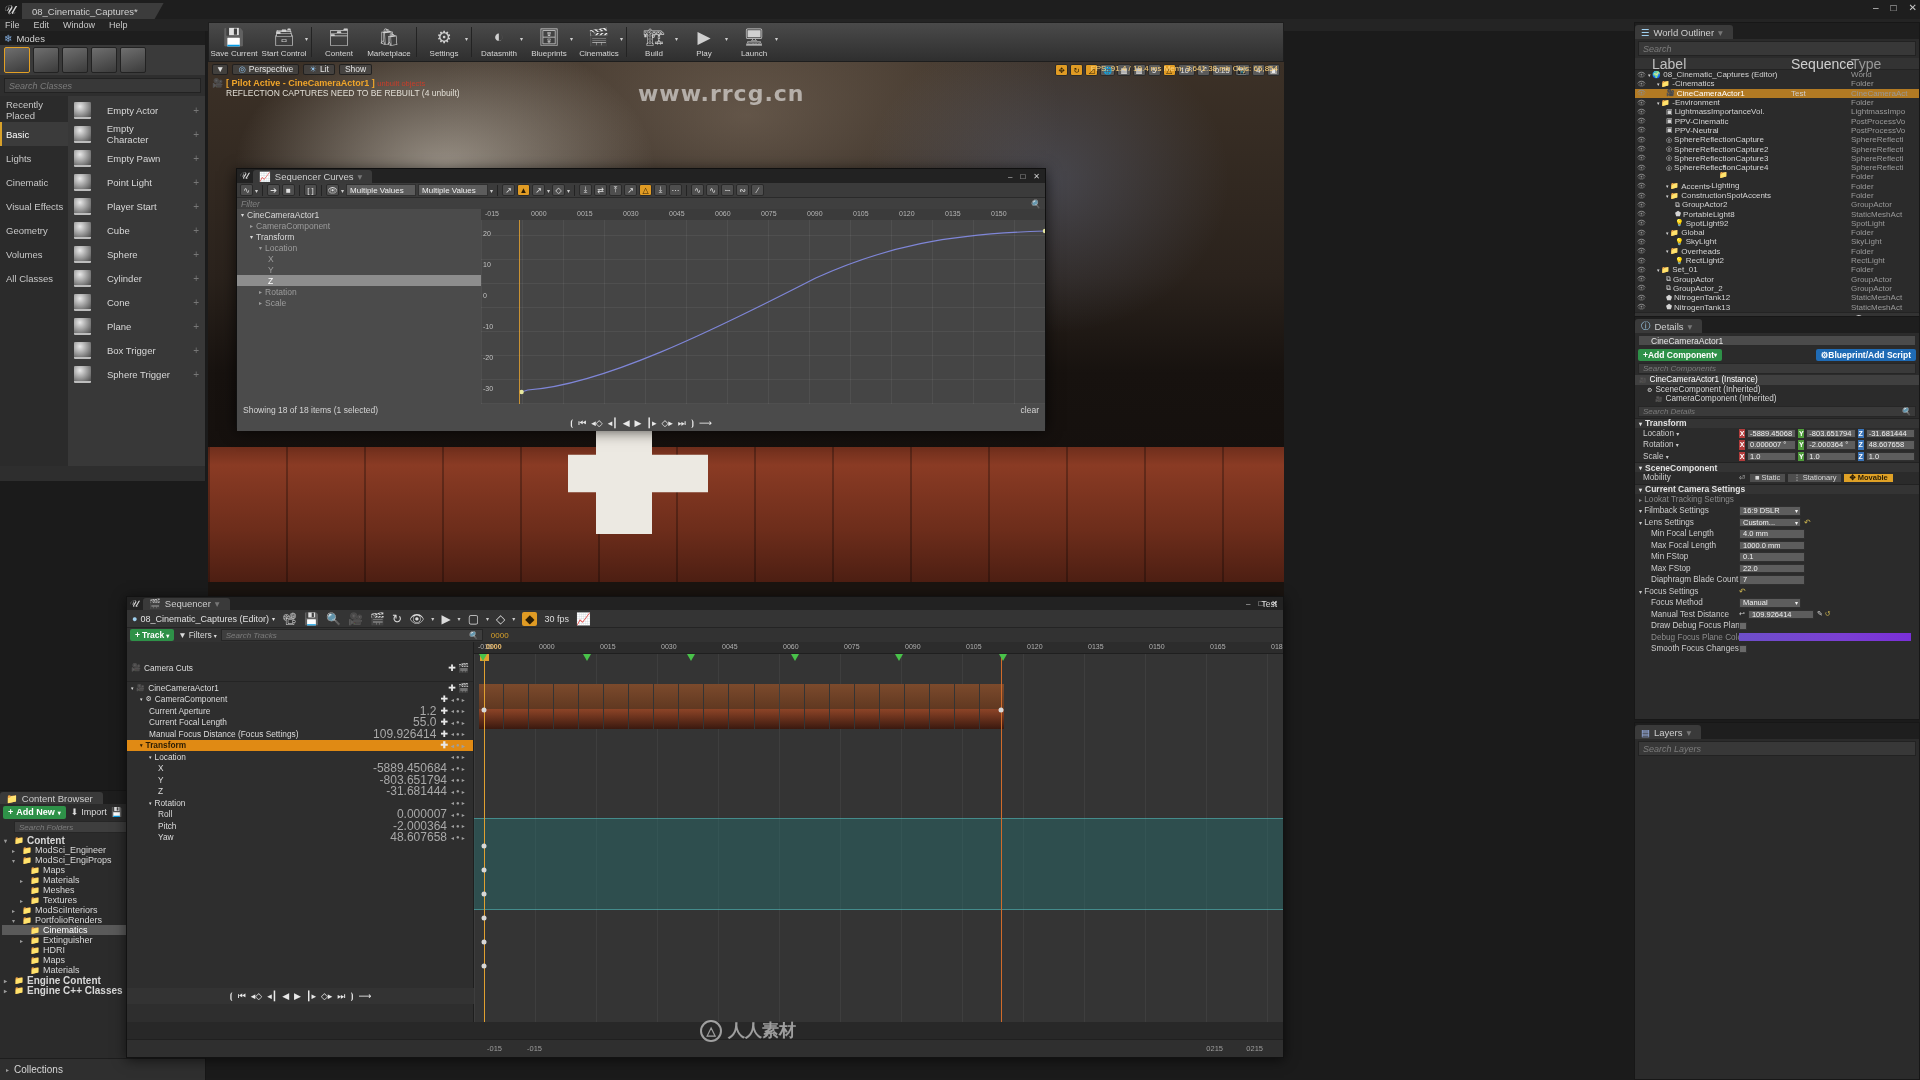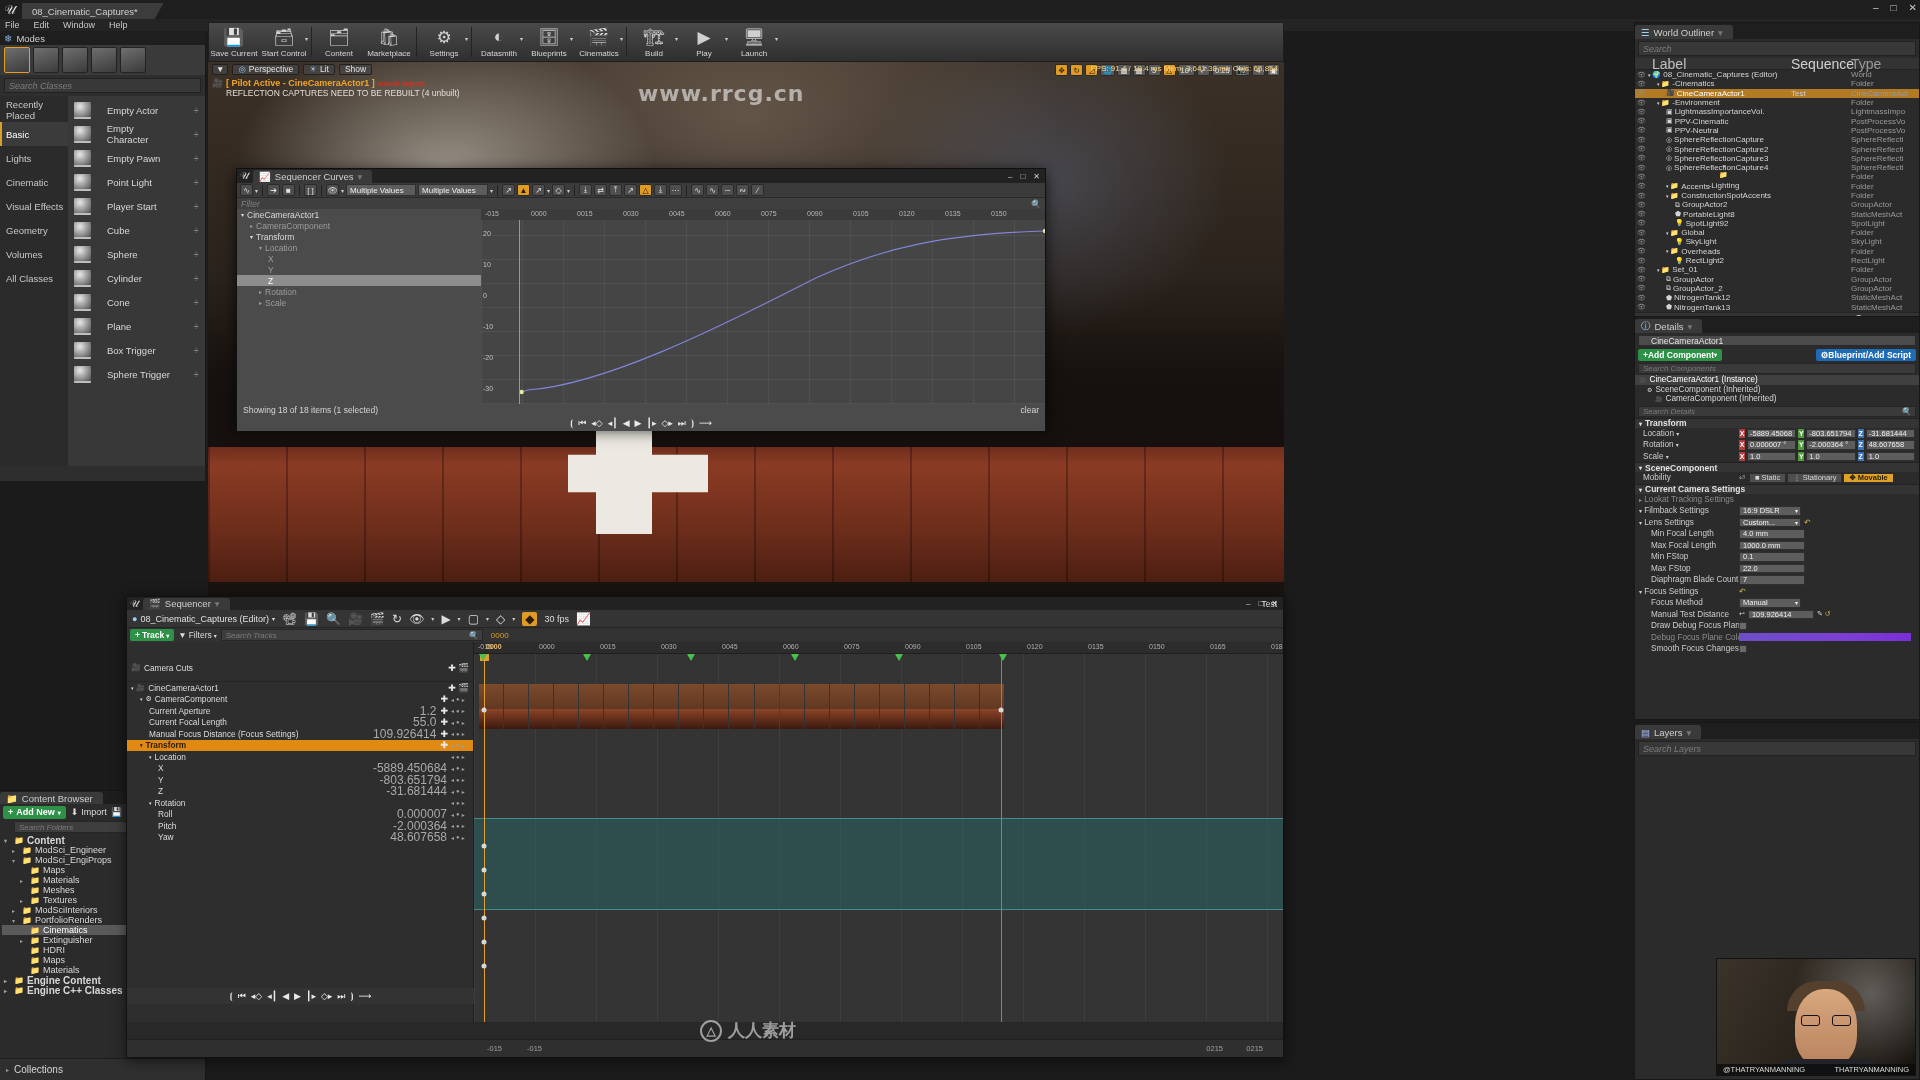--- a/index.html
+++ b/index.html
@@ -1121,34 +1121,20 @@
         <span style="color:#9fb8f0;">▤</span>
         <span>Layers</span>
         <span style="color:#777;">▾</span>
       </div>
     </div>
     <div class="searchbar" style="margin:2px 3px;">
       <span>Search Layers</span>
     </div>
   </div>
 
-  <div class="abs" id="webcam">
-    <div id="wcbg"></div>
-    <div id="wchair"></div>
-    <div id="wcface"></div>
-    <div id="wcglass">
-      <i style="left:0;"></i>
-        <i style="right:0;"></i>
-    </div>
-    <div id="wcbody"></div>
-    <div id="wcname">
-      <span>@THATRYANMANNING</span>
-      <span>THATRYANMANNING</span>
-    </div>
-  </div>
 
   <div class="abs" id="cbrowser">
     <div id="cbtabbar">
       <div class="tab" style="height:12px;">
         <span style="color:#d8b867;">📁</span>
         <span>Content Browser</span>
       </div>
     </div>
     <div id="cbtools">
       <div id="addnew">

